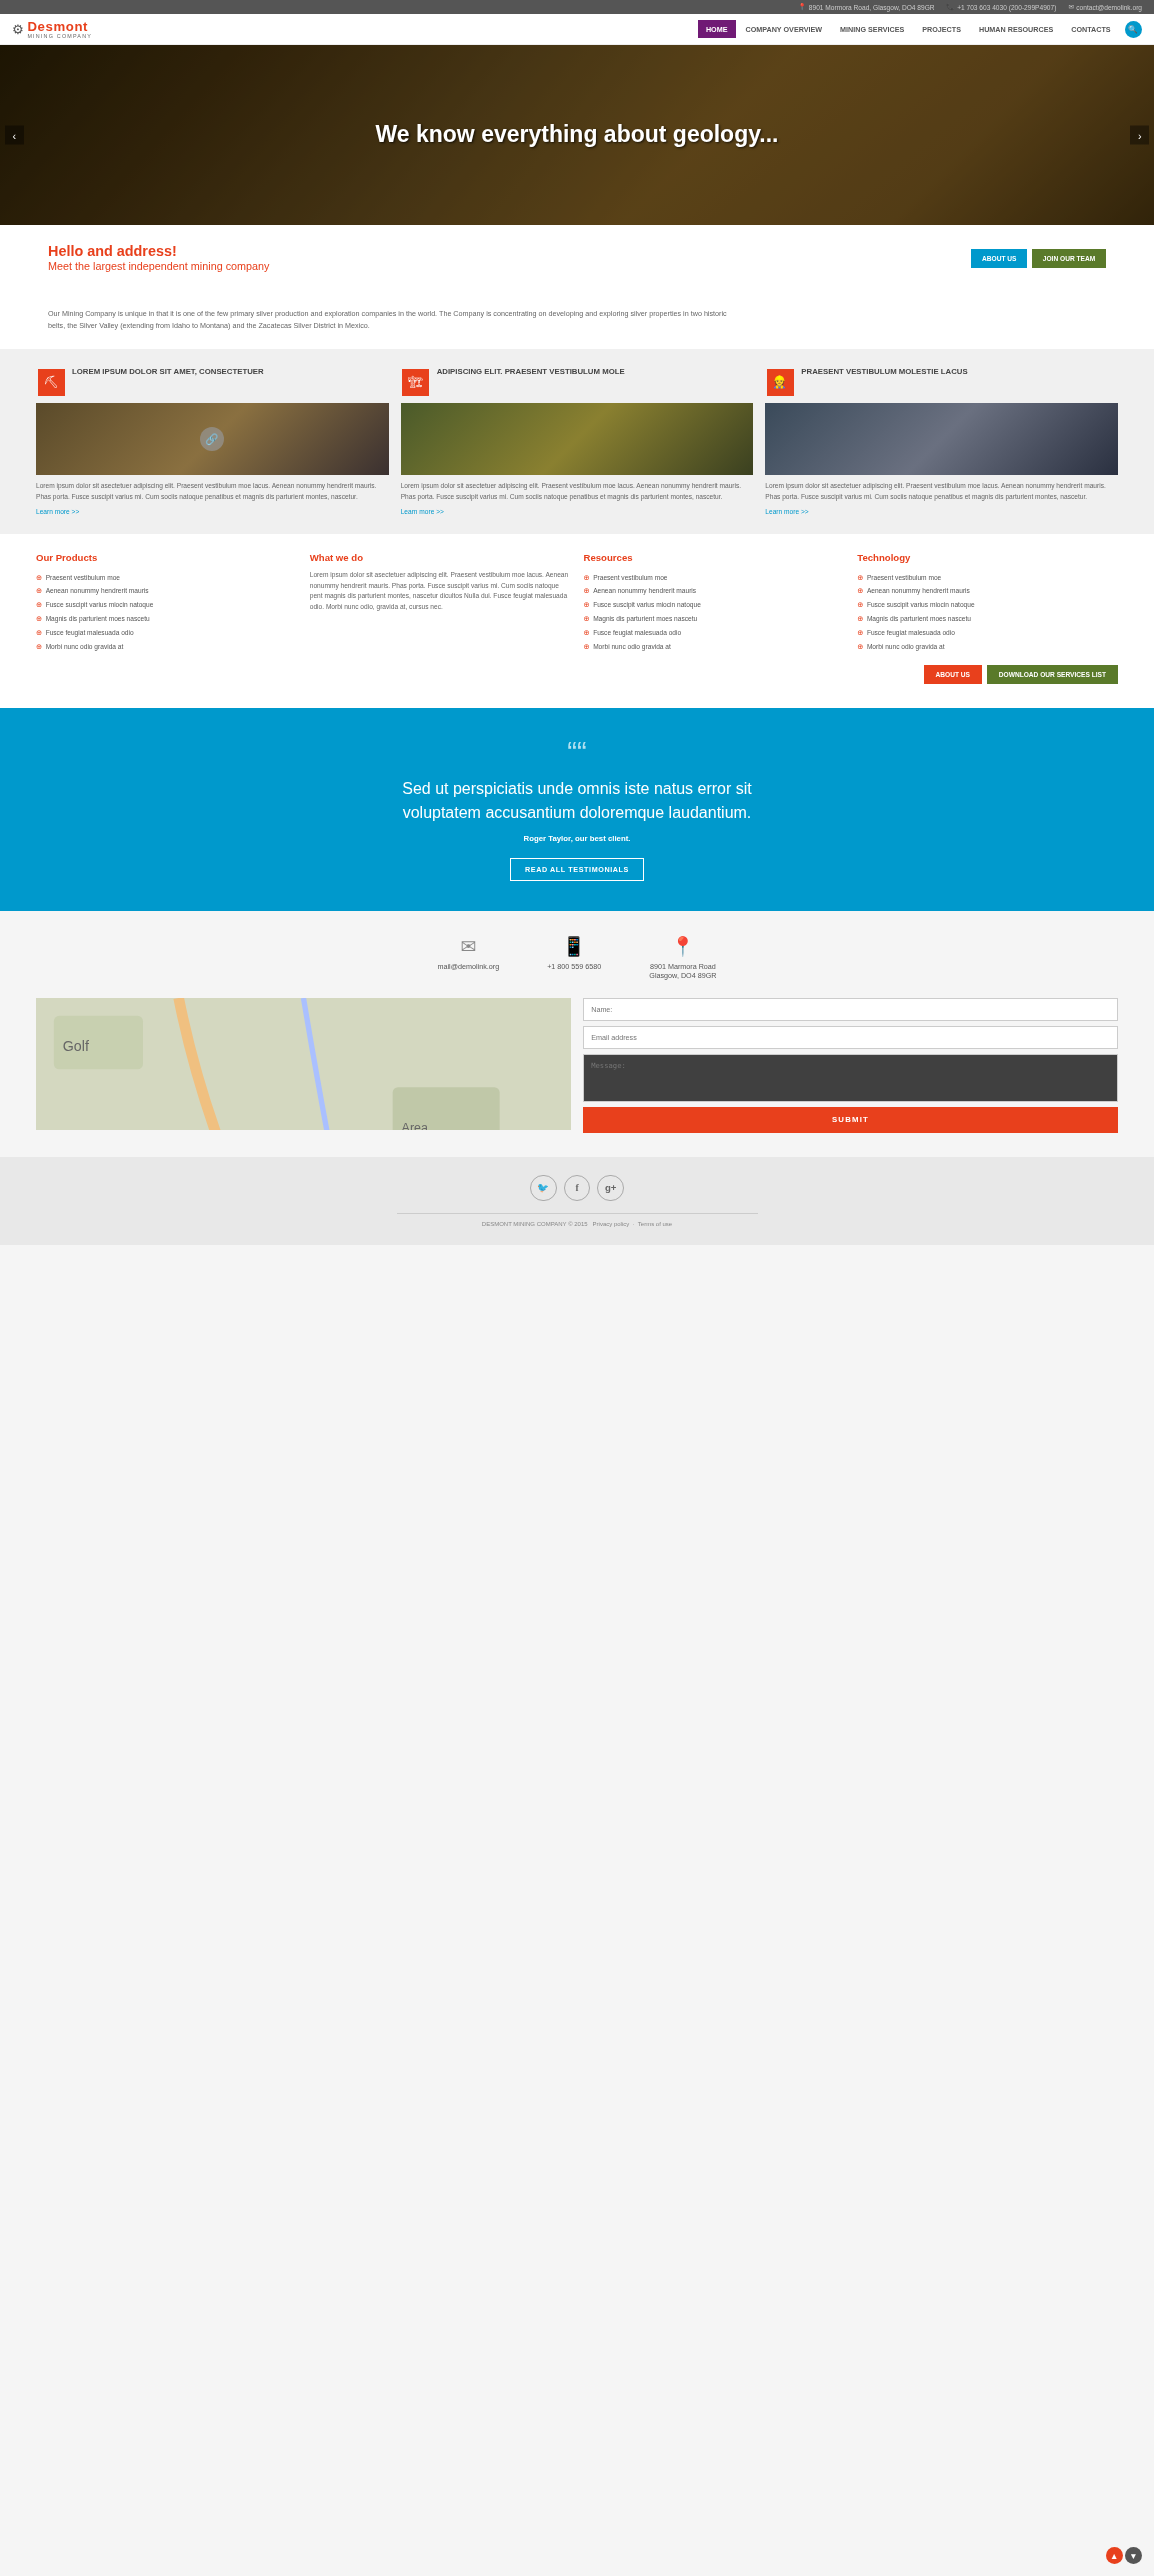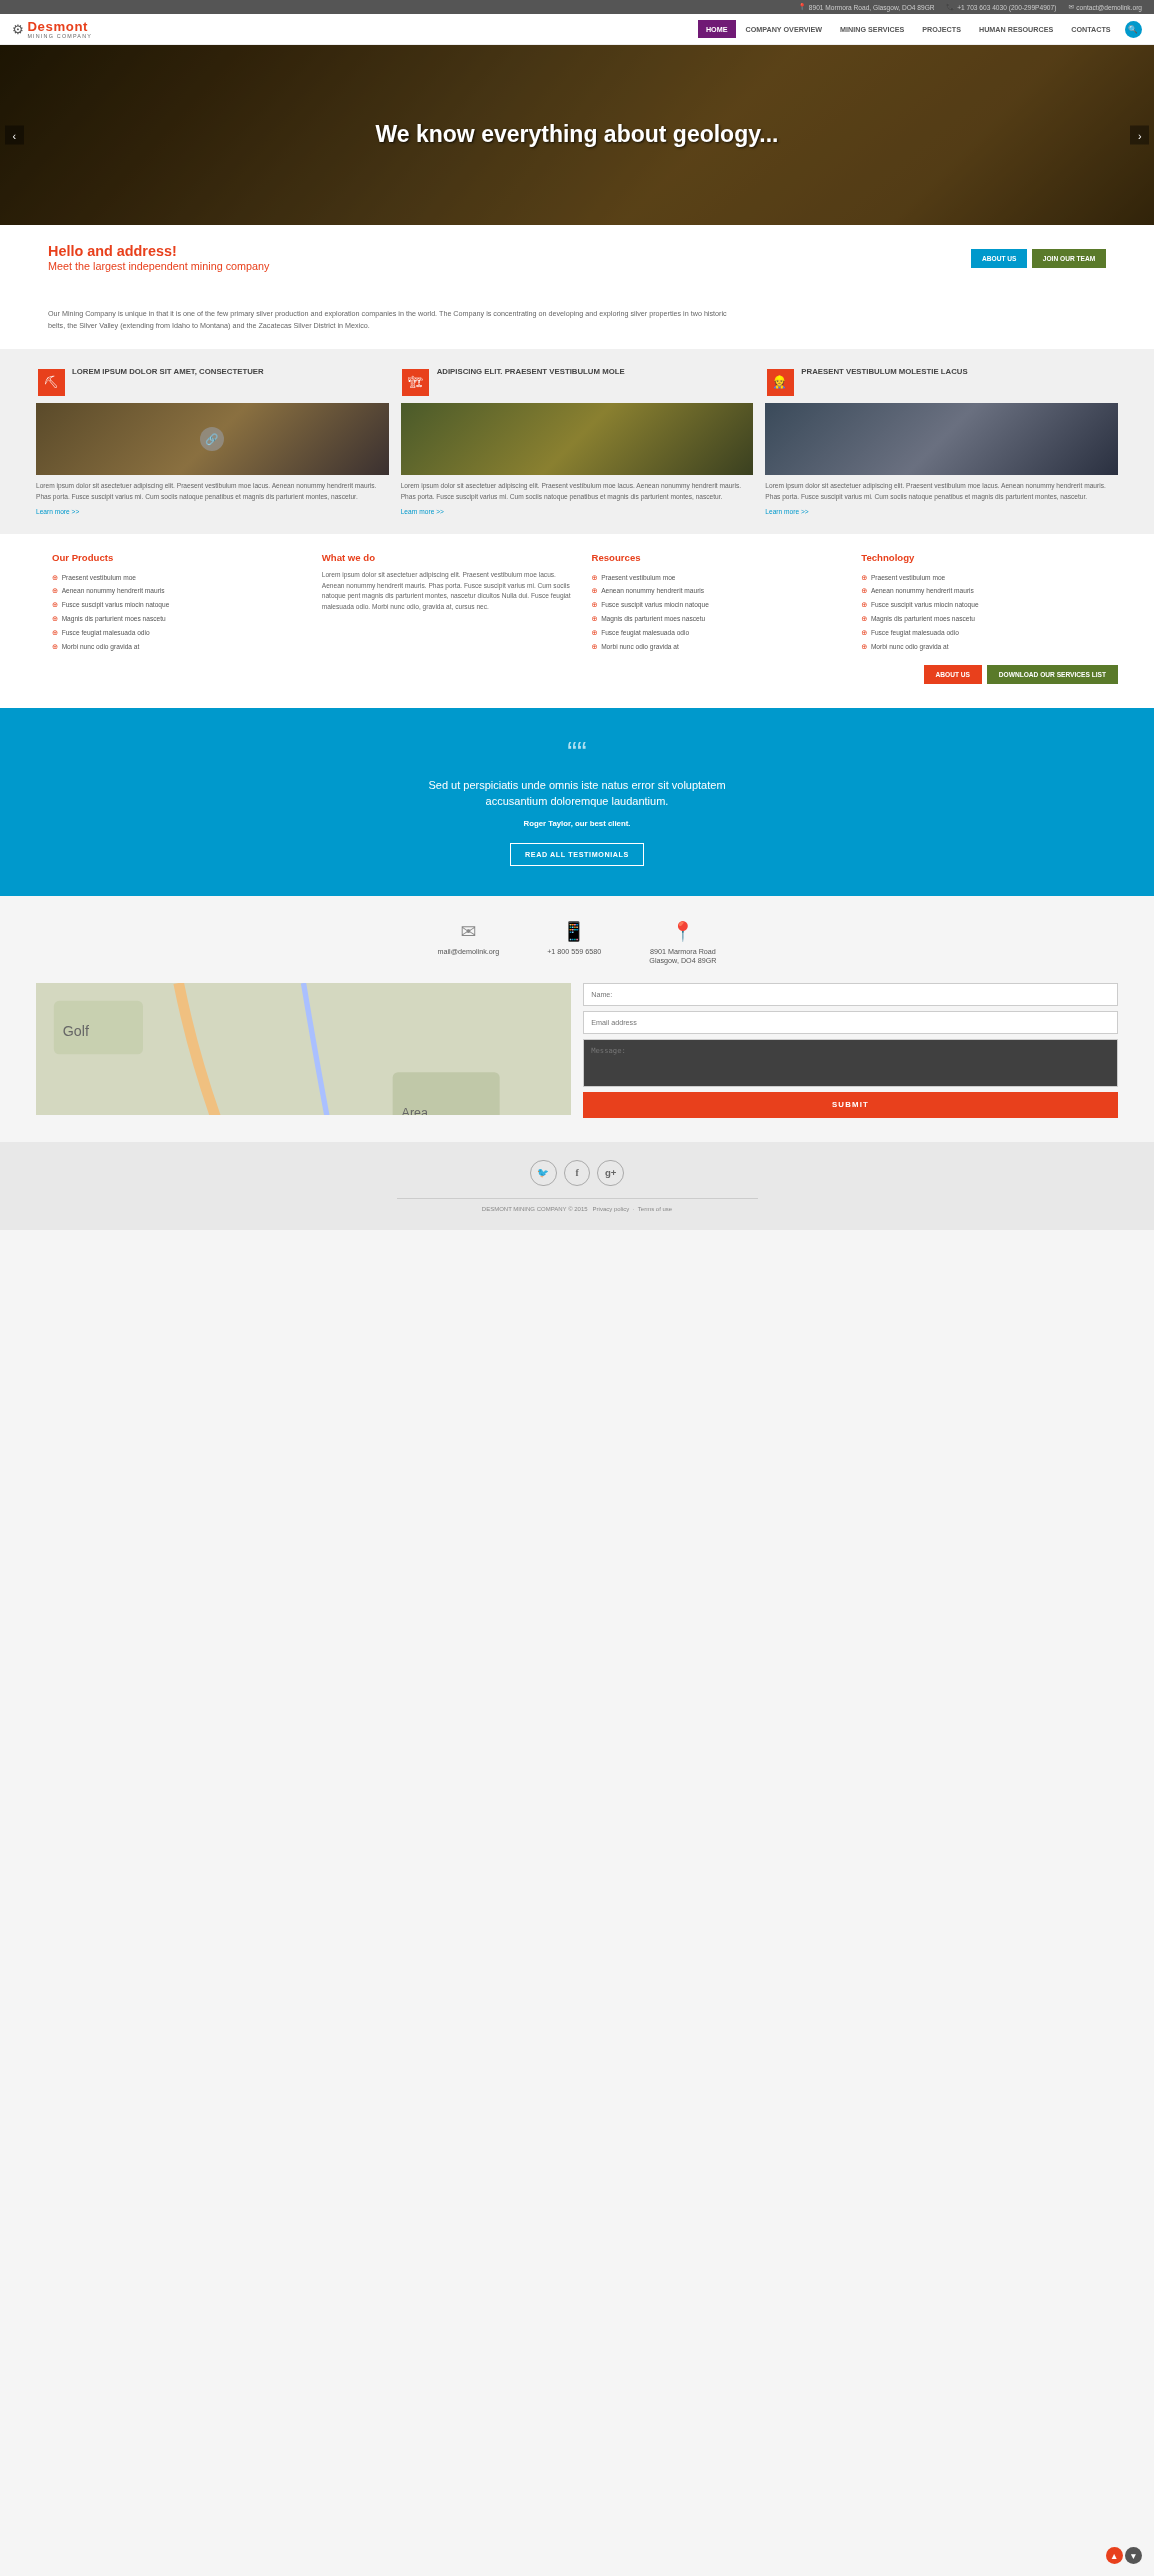--- a/index.html
+++ b/index.html
@@ -197,21 +197,20 @@
     
     .products-section {
       background: #fff;
       padding: 18px 36px 24px;
     }
     .products-grid {
       display: grid;
       grid-template-columns: 1fr 1fr 1fr 1fr;
       gap: 13px;
       margin-bottom: 12px;
-      margin-left: 16px;
     }
     .product-col h3 { color: #e8401c; font-size: 9.6px; margin-bottom: 7.2px; }
     .product-col ul { list-style: none; }
     .product-col ul li {
       font-size: 6.6px;
       color: #555;
       padding: 2.4px 0;
       display: flex;
       align-items: center;
       gap: 3.6px;
@@ -223,21 +222,21 @@
     .btn-green { background: #5a7a2a; color: #fff; padding: 6px 12px; font-size: 6.6px; font-weight: bold; border: none; cursor: pointer; text-transform: uppercase; }
 
     
     .testimonial-section {
       background: #0099cc;
       padding: 30px 48px;
       text-align: center;
       color: #fff;
     }
     .quote-icon { font-size: 29px; color: rgba(255,255,255,0.7); margin-bottom: 9.6px; line-height: 1; }
-    .testimonial-text { font-size: 11px; max-width: 361px; margin: 0 auto 9.6px; line-height: 1.5; }
+    .testimonial-text { font-size: 16px; max-width: 361px; margin: 0 auto 9.6px; line-height: 1.5; }
     .testimonial-author { font-weight: bold; font-size: 7.8px; margin-bottom: 14.4px; }
     .btn-testimonials {
       border: 1.2px solid #fff;
       background: transparent;
       color: #fff;
       padding: 6px 14.4px;
       font-size: 7.2px;
       font-weight: bold;
       text-transform: uppercase;
       cursor: pointer;

